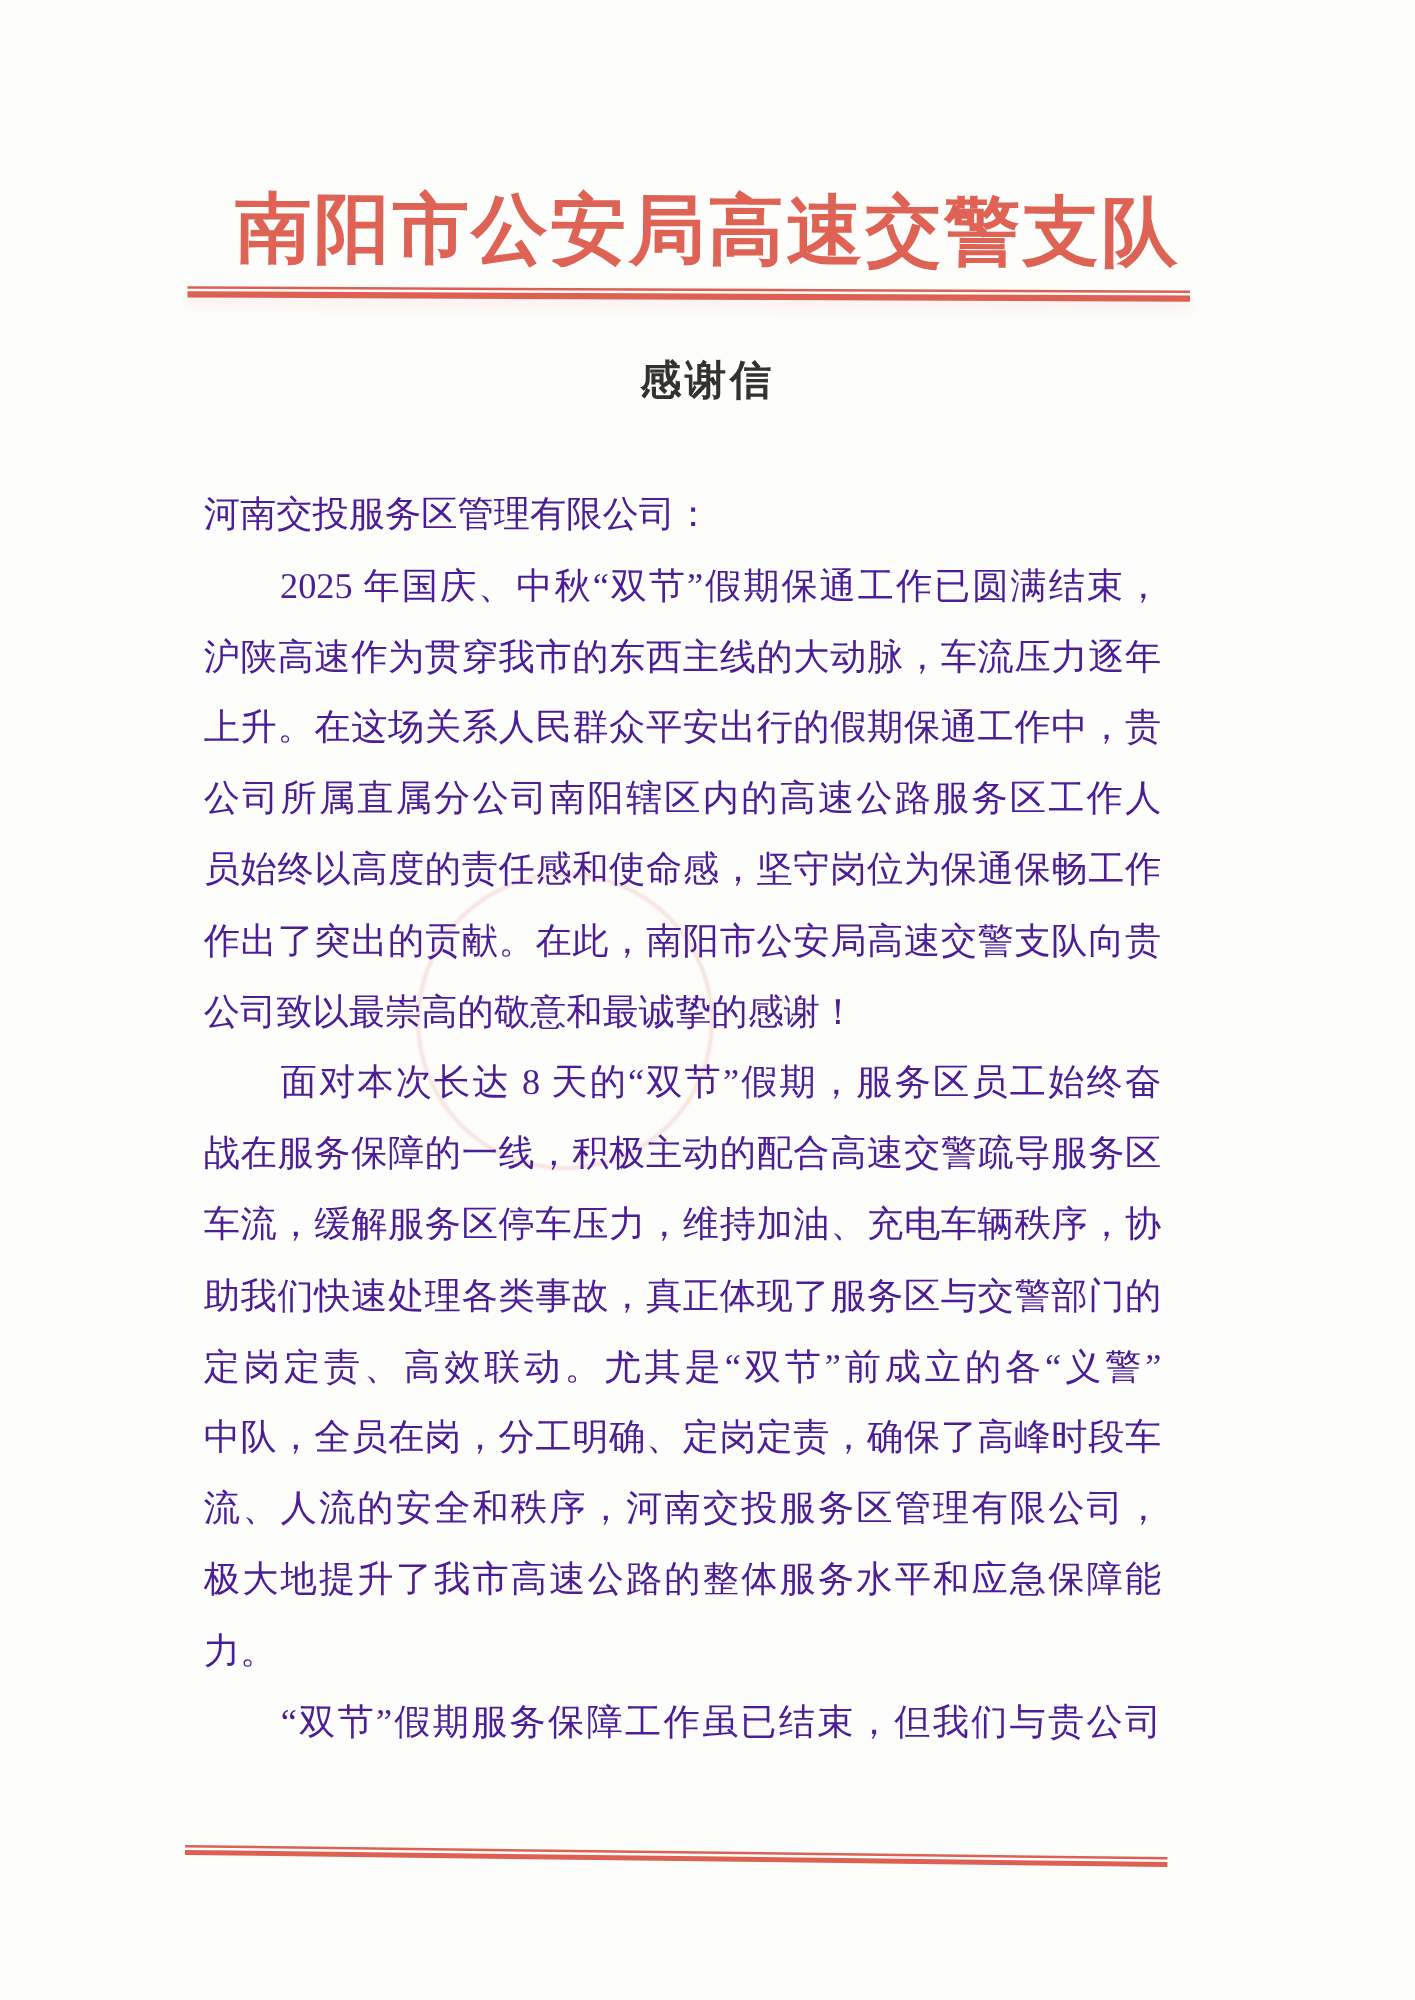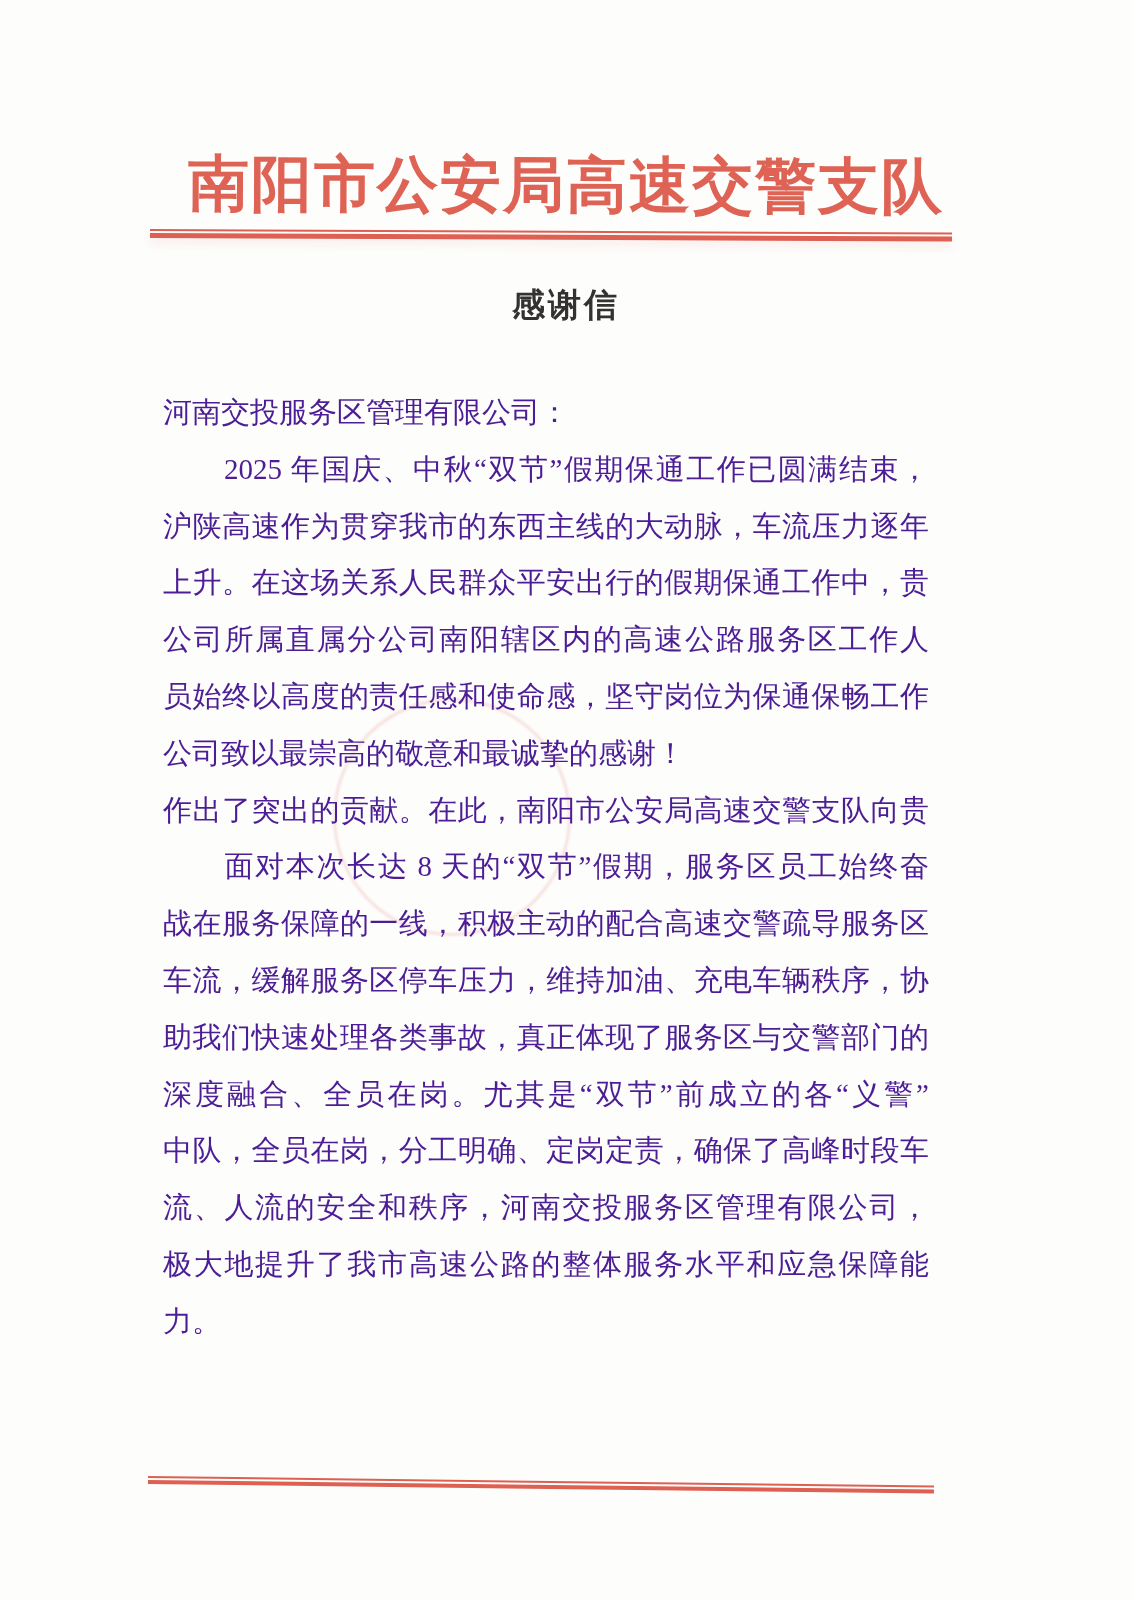--- a/index.html
+++ b/index.html
@@ -114,31 +114,32 @@
 
   <div class="seal"></div>
 
   <main class="letter-body">
       <div class="line">河南交投服务区管理有限公司：</div>
       <div class="line fill">　　2025 年国庆、中秋“双节”假期保通工作已圆满结束，</div>
       <div class="line fill">沪陕高速作为贯穿我市的东西主线的大动脉，车流压力逐年</div>
       <div class="line fill">上升。在这场关系人民群众平安出行的假期保通工作中，贵</div>
       <div class="line fill">公司所属直属分公司南阳辖区内的高速公路服务区工作人</div>
       <div class="line fill">员始终以高度的责任感和使命感，坚守岗位为保通保畅工作</div>
+      <div class="line fill">作出了突出的贡献。在此，南阳市公安局高速交警支队向贵</div>
       <div class="line">公司致以最崇高的敬意和最诚挚的感谢！</div>
-      <div class="line fill">作出了突出的贡献。在此，南阳市公安局高速交警支队向贵</div>
       <div class="line fill">　　面对本次长达 8 天的“双节”假期，服务区员工始终奋</div>
       <div class="line fill">战在服务保障的一线，积极主动的配合高速交警疏导服务区</div>
       <div class="line fill">车流，缓解服务区停车压力，维持加油、充电车辆秩序，协</div>
       <div class="line fill">助我们快速处理各类事故，真正体现了服务区与交警部门的</div>
-      <div class="line fill">深度融合、全员在岗。尤其是“双节”前成立的各“义警”</div>
+      <div class="line fill">定岗定责、高效联动。尤其是“双节”前成立的各“义警”</div>
       <div class="line fill">中队，全员在岗，分工明确、定岗定责，确保了高峰时段车</div>
       <div class="line fill">流、人流的安全和秩序，河南交投服务区管理有限公司，</div>
       <div class="line fill">极大地提升了我市高速公路的整体服务水平和应急保障能</div>
       <div class="line">力。</div>
+      <div class="line fill">　　“双节”假期服务保障工作虽已结束，但我们与贵公司</div>
     </main>
 
   <div class="foot-rule">
     <div class="rule-thin"></div>
     <div class="rule-thick"></div>
   </div>
 
 </div>
 
 </body></html>

